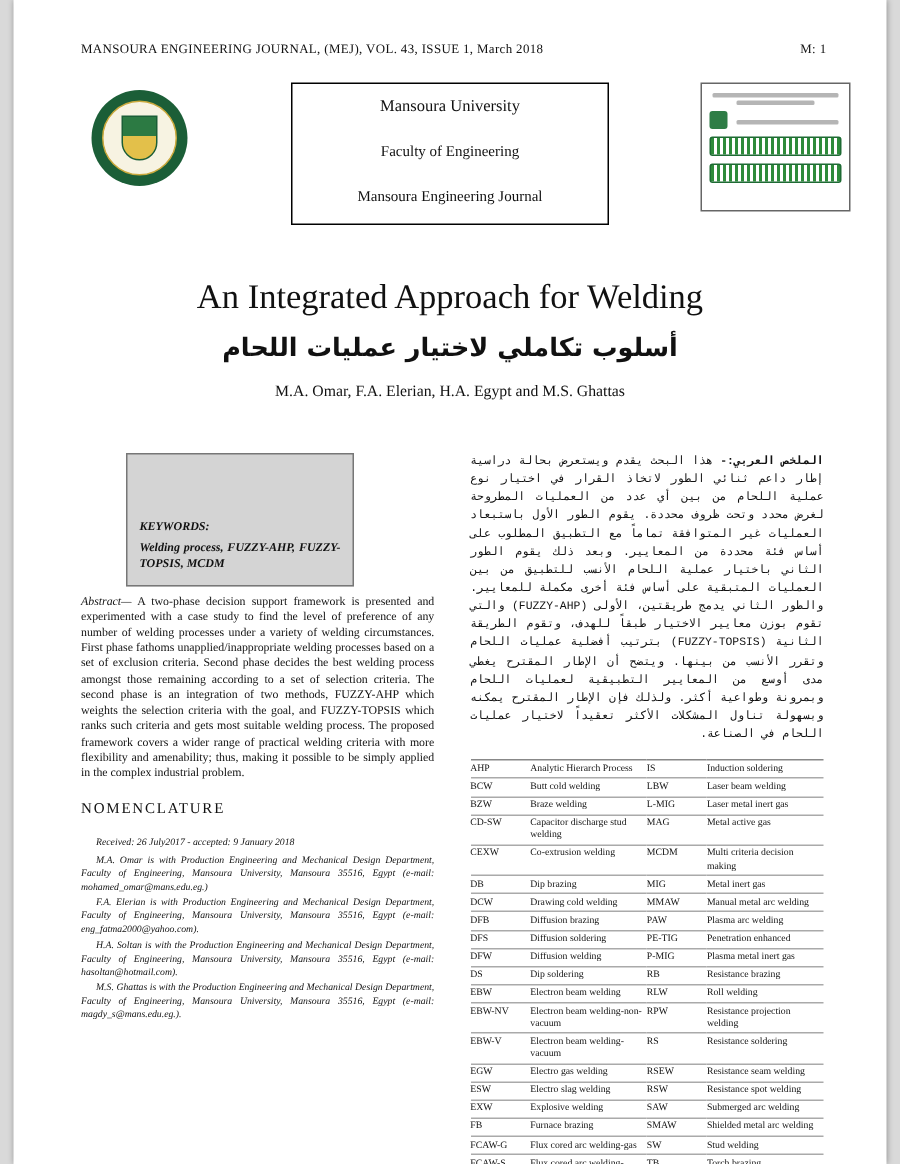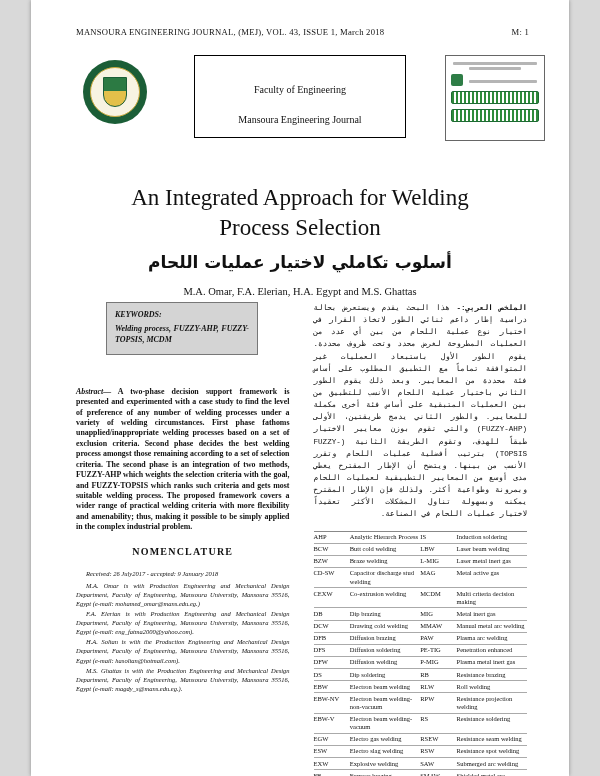--- a/index.html
+++ b/index.html
@@ -1,19 +1,19 @@
 <!DOCTYPE html>
 <html><head>
 <meta charset="utf-8">
 <style>
   * { box-sizing: border-box; margin: 0; padding: 0; }
   html,body { background: #d9d9d9; }
   body { font-family: "Liberation Serif", serif; color: #111; }
   .page {
-    position: relative; width: 538px; height: 776px; margin: 0 auto;
+    position: relative; width: 582px; height: 776px; margin: 0 auto;
     background: #ffffff; overflow: hidden; box-shadow: 0 0 4px rgba(0,0,0,.35);
   }
 
   
   .running-head {
     position: absolute; top: 27px; left: 45px; right: 40px;
     display: flex; justify-content: space-between;
     font-size: 8.6px; letter-spacing: .25px;
   }
 
@@ -66,29 +66,29 @@
     position: absolute; top: 302px; left: 45px; right: 42px;
     display: flex; gap: 24px;
   }
   .col { flex: 1 1 0; min-width: 0; }
 
   .keywords-box {
     width: 152px; margin-left: 30px; background: #d4d4d4;
     border: 1px solid #777; padding: 6px 8px 8px;
     font-style: italic; font-weight: bold; font-size: 8px; line-height: 1.45;
   }
-  .keywords-box .kw-label { display: block; margin-bottom: 2px; }
+  .keywords-box .kw-label { display: block; margin-bottom: 2px; margin-top: 36px; }
   .keywords-box .kw-text { display: block; text-align: justify; }
 
-  .abstract { margin-top: 32px; font-size: 7.9px; line-height: 1.32; text-align: justify; font-weight: bold; }
+  .abstract { margin-top: 5px; font-size: 7.9px; line-height: 1.32; text-align: justify; font-weight: normal; }
   .abstract .abs-label { font-style: italic; }
 
   .nomen-heading {
-    margin-top: 13px; text-align: center; font-size: 10px;
-    letter-spacing: 1.2px; font-variant: small-caps; font-weight: 700;
+    margin-top: 13px; text-align: left; font-size: 10px;
+    letter-spacing: 1.2px; font-variant: small-caps; font-weight: 400;
   }
 
   .footnotes { margin-top: 12px; font-size: 6.5px; font-style: italic; line-height: 1.4; text-align: justify; }
   .received { text-indent: 10px; margin-bottom: 3px; }
   .affil { text-indent: 10px; margin-bottom: 1px; }
 
   .arabic-abstract {
     direction: rtl; text-align: justify; font-size: 7.6px; line-height: 1.6;
     font-family: Liberation Mono, monospace;
   }
@@ -112,39 +112,39 @@
     <span>M: 1</span>
   </div>
 
   <div class="logo">
     <div class="logo-mid">
       <div class="crest"></div>
     </div>
   </div>
 
   <div class="masthead-box">
+    <div class="l1">Mansoura University</div>
     <div class="l2">Faculty of Engineering</div>
     <div class="l3">Mansoura Engineering Journal</div>
   </div>
 
   <div class="issn-box">
     <div class="tiny-bar"></div>
     <div class="tiny-bar short"></div>
     <div class="mini-logo-row">
       <div class="mini-emblem"></div>
       <div class="tiny-bar" style="flex:1"></div>
     </div>
     <div class="barcode"></div>
     <div class="barcode"></div>
   </div>
 
   <div class="title-block">
     <div class="title-en">
       <span>An Integrated Approach for Welding</span><br>
-      <span>Process Selection</span>
     </div>
     <div class="title-ar">أسلوب تكاملي لاختيار عمليات اللحام</div>
     <div class="authors">M.A. Omar, F.A. Elerian, H.A. Egypt and M.S. Ghattas</div>
   </div>
 
   <div class="columns">
 
     <div class="col">
       <div class="keywords-box">
         <span class="kw-label">KEYWORDS:</span>

